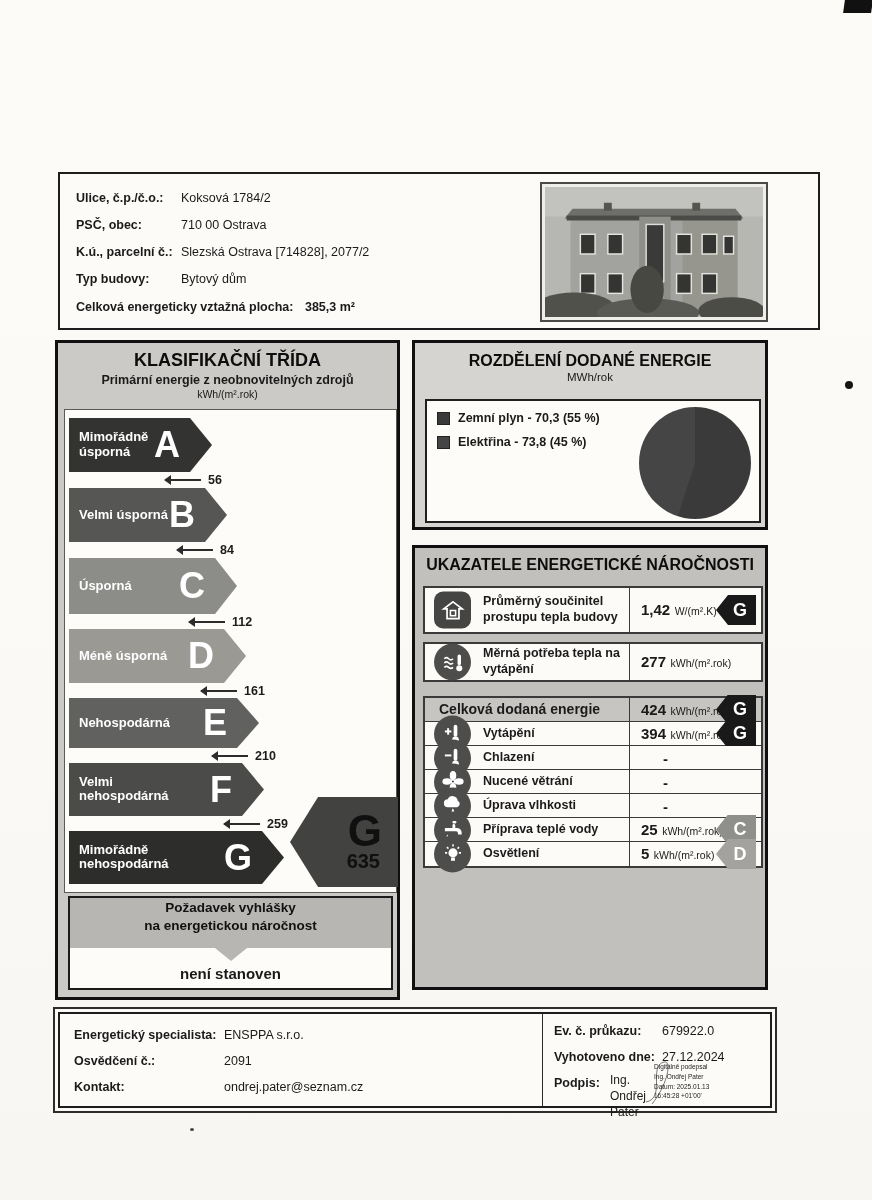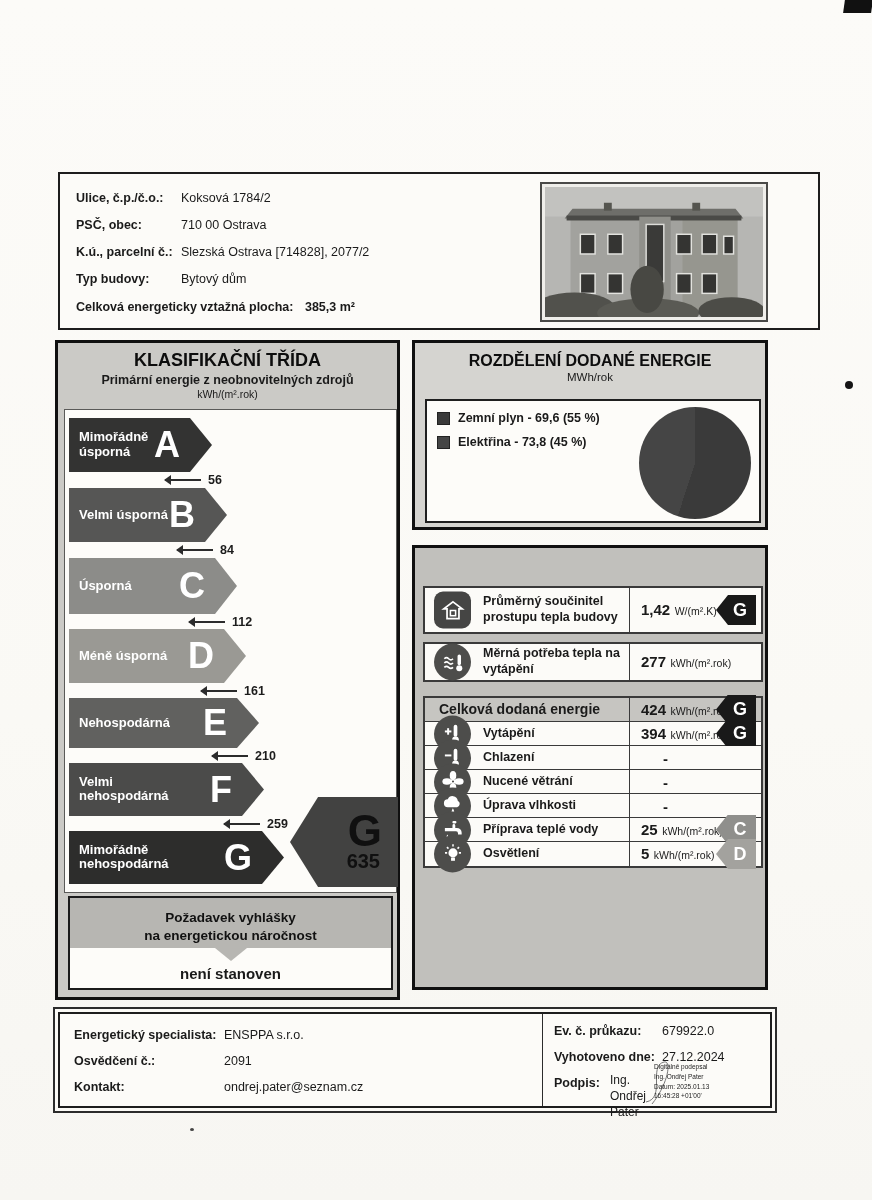--- a/index.html
+++ b/index.html
@@ -48,21 +48,21 @@
   .t-line::before { content:""; position:absolute; left:-1px; top:-4px; border:5px solid transparent; border-right:7px solid #2c2c2c; border-left:0; }
   .t-num { font-size:12.5px; font-weight:bold; color:#1c1c1c; }
   .result-arrow { position:absolute; left:225px; top:387px; width:108px; height:90px; background:#424241;
                   clip-path:polygon(100% 0, 100% 100%, 26% 100%, 0 50%, 26% 0);
                   display:flex; flex-direction:column; align-items:flex-end; justify-content:center;
                   padding-right:16px; color:#101010; }
   .result-letter { font-size:44px; font-weight:bold; line-height:0.9; }
   .result-value { font-size:20px; font-weight:bold; margin-right:2px; }
 
   .req-box { position:absolute; left:10px; top:553px; width:325px; height:94px; border:2px solid #1c1c1c; background:#fdfcf9; }
-  .req-head { position:relative; height:50px; background:#b7b6b2; text-align:center; padding-top:11px;
+  .req-head { position:relative; height:50px; background:#b7b6b2; text-align:center; padding-top:1px;
               font-size:13.5px; font-weight:bold; color:#111; line-height:1.35; }
   .req-notch { position:absolute; left:50%; top:50px; transform:translateX(-50%);
                border-left:16px solid transparent; border-right:16px solid transparent; border-top:13px solid #b7b6b2; }
   .req-value { text-align:center; margin-top:17px; font-size:15px; font-weight:bold; }
 
   
   .pie-box { position:absolute; left:412px; top:340px; width:356px; height:190px;
              background:#d5d4d0; border:3px solid #101010; }
   .pie-title { text-align:center; margin-top:9px; font-size:16px; font-weight:bold; color:#0d0d0d; }
   .pie-unit { text-align:center; margin-top:1px; font-size:11.5px; }
@@ -264,31 +264,32 @@
       <div class="req-value">není stanoven</div>
     </div>
   </div>
 
   <div class="pie-box">
     <div class="pie-title">ROZDĚLENÍ DODANÉ ENERGIE</div>
     <div class="pie-unit">MWh/rok</div>
     <div class="pie-panel">
       <div class="legend-row" style="top:10px;">
         <span class="legend-swatch" style="background:#3a3a3a;"></span>
-        <span class="legend-text">Zemní plyn - 69,6 (55 %)</span>
+        <span class="legend-text">Zemní plyn - 70,3 (55 %)</span>
       </div>
       <div class="legend-row" style="top:34px;">
         <span class="legend-swatch" style="background:#454545;"></span>
         <span class="legend-text">Elektřina - 73,8 (45 %)</span>
       </div>
       <div class="pie-circle"></div>
     </div>
   </div>
 
   <div class="ind-box">
+    <div class="ind-title">UKAZATELE ENERGETICKÉ NÁROČNOSTI</div>
 
     <div class="ind-row" style="top:38px; height:48px;">
       <span class="icon-circle icon-tile">
         <svg viewBox="0 0 24 24" fill="none" stroke="#fff" stroke-width="1.6">
           <path d="M12 4 L20.5 10.5 H17.5 V19.5 H6.5 V10.5 H3.5 Z"></path>
           <rect x="9.6" y="12" width="4.8" height="4.8" stroke-width="1.4"></rect>
         </svg>
       </span>
       <span class="row-label">Průměrný součinitel prostupu tepla budovy</span>
       <span class="divider"></span>

